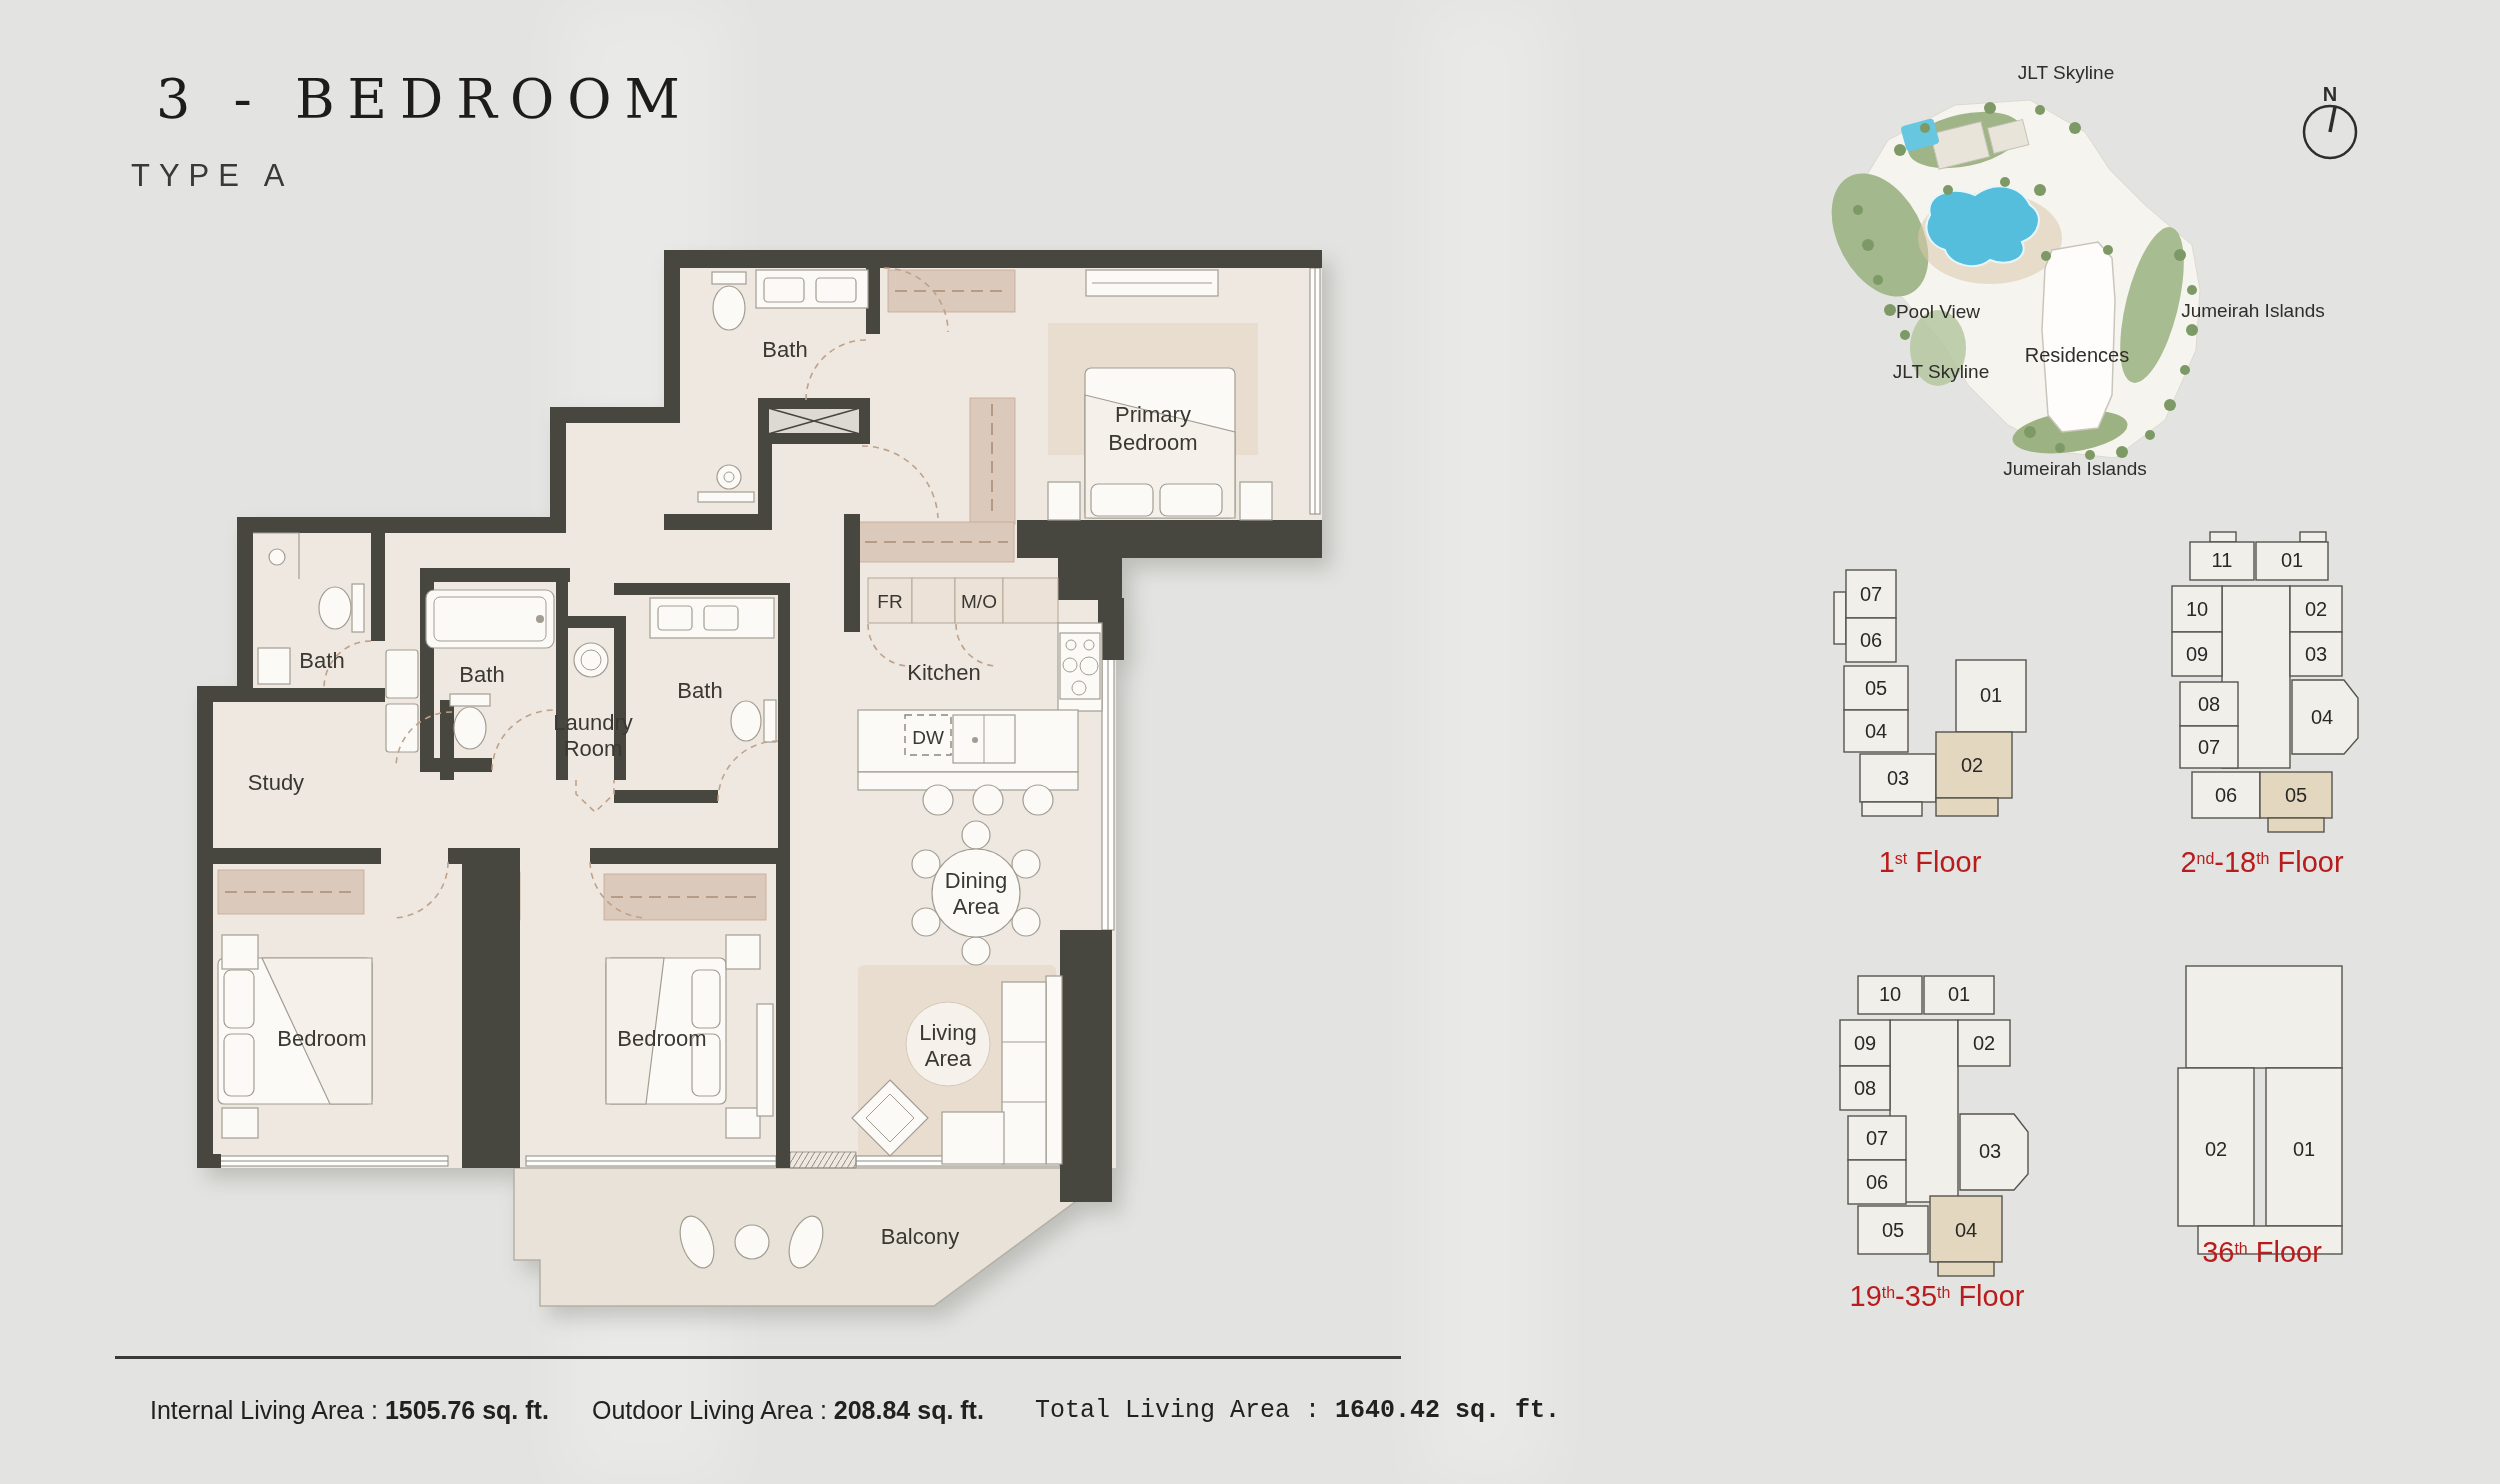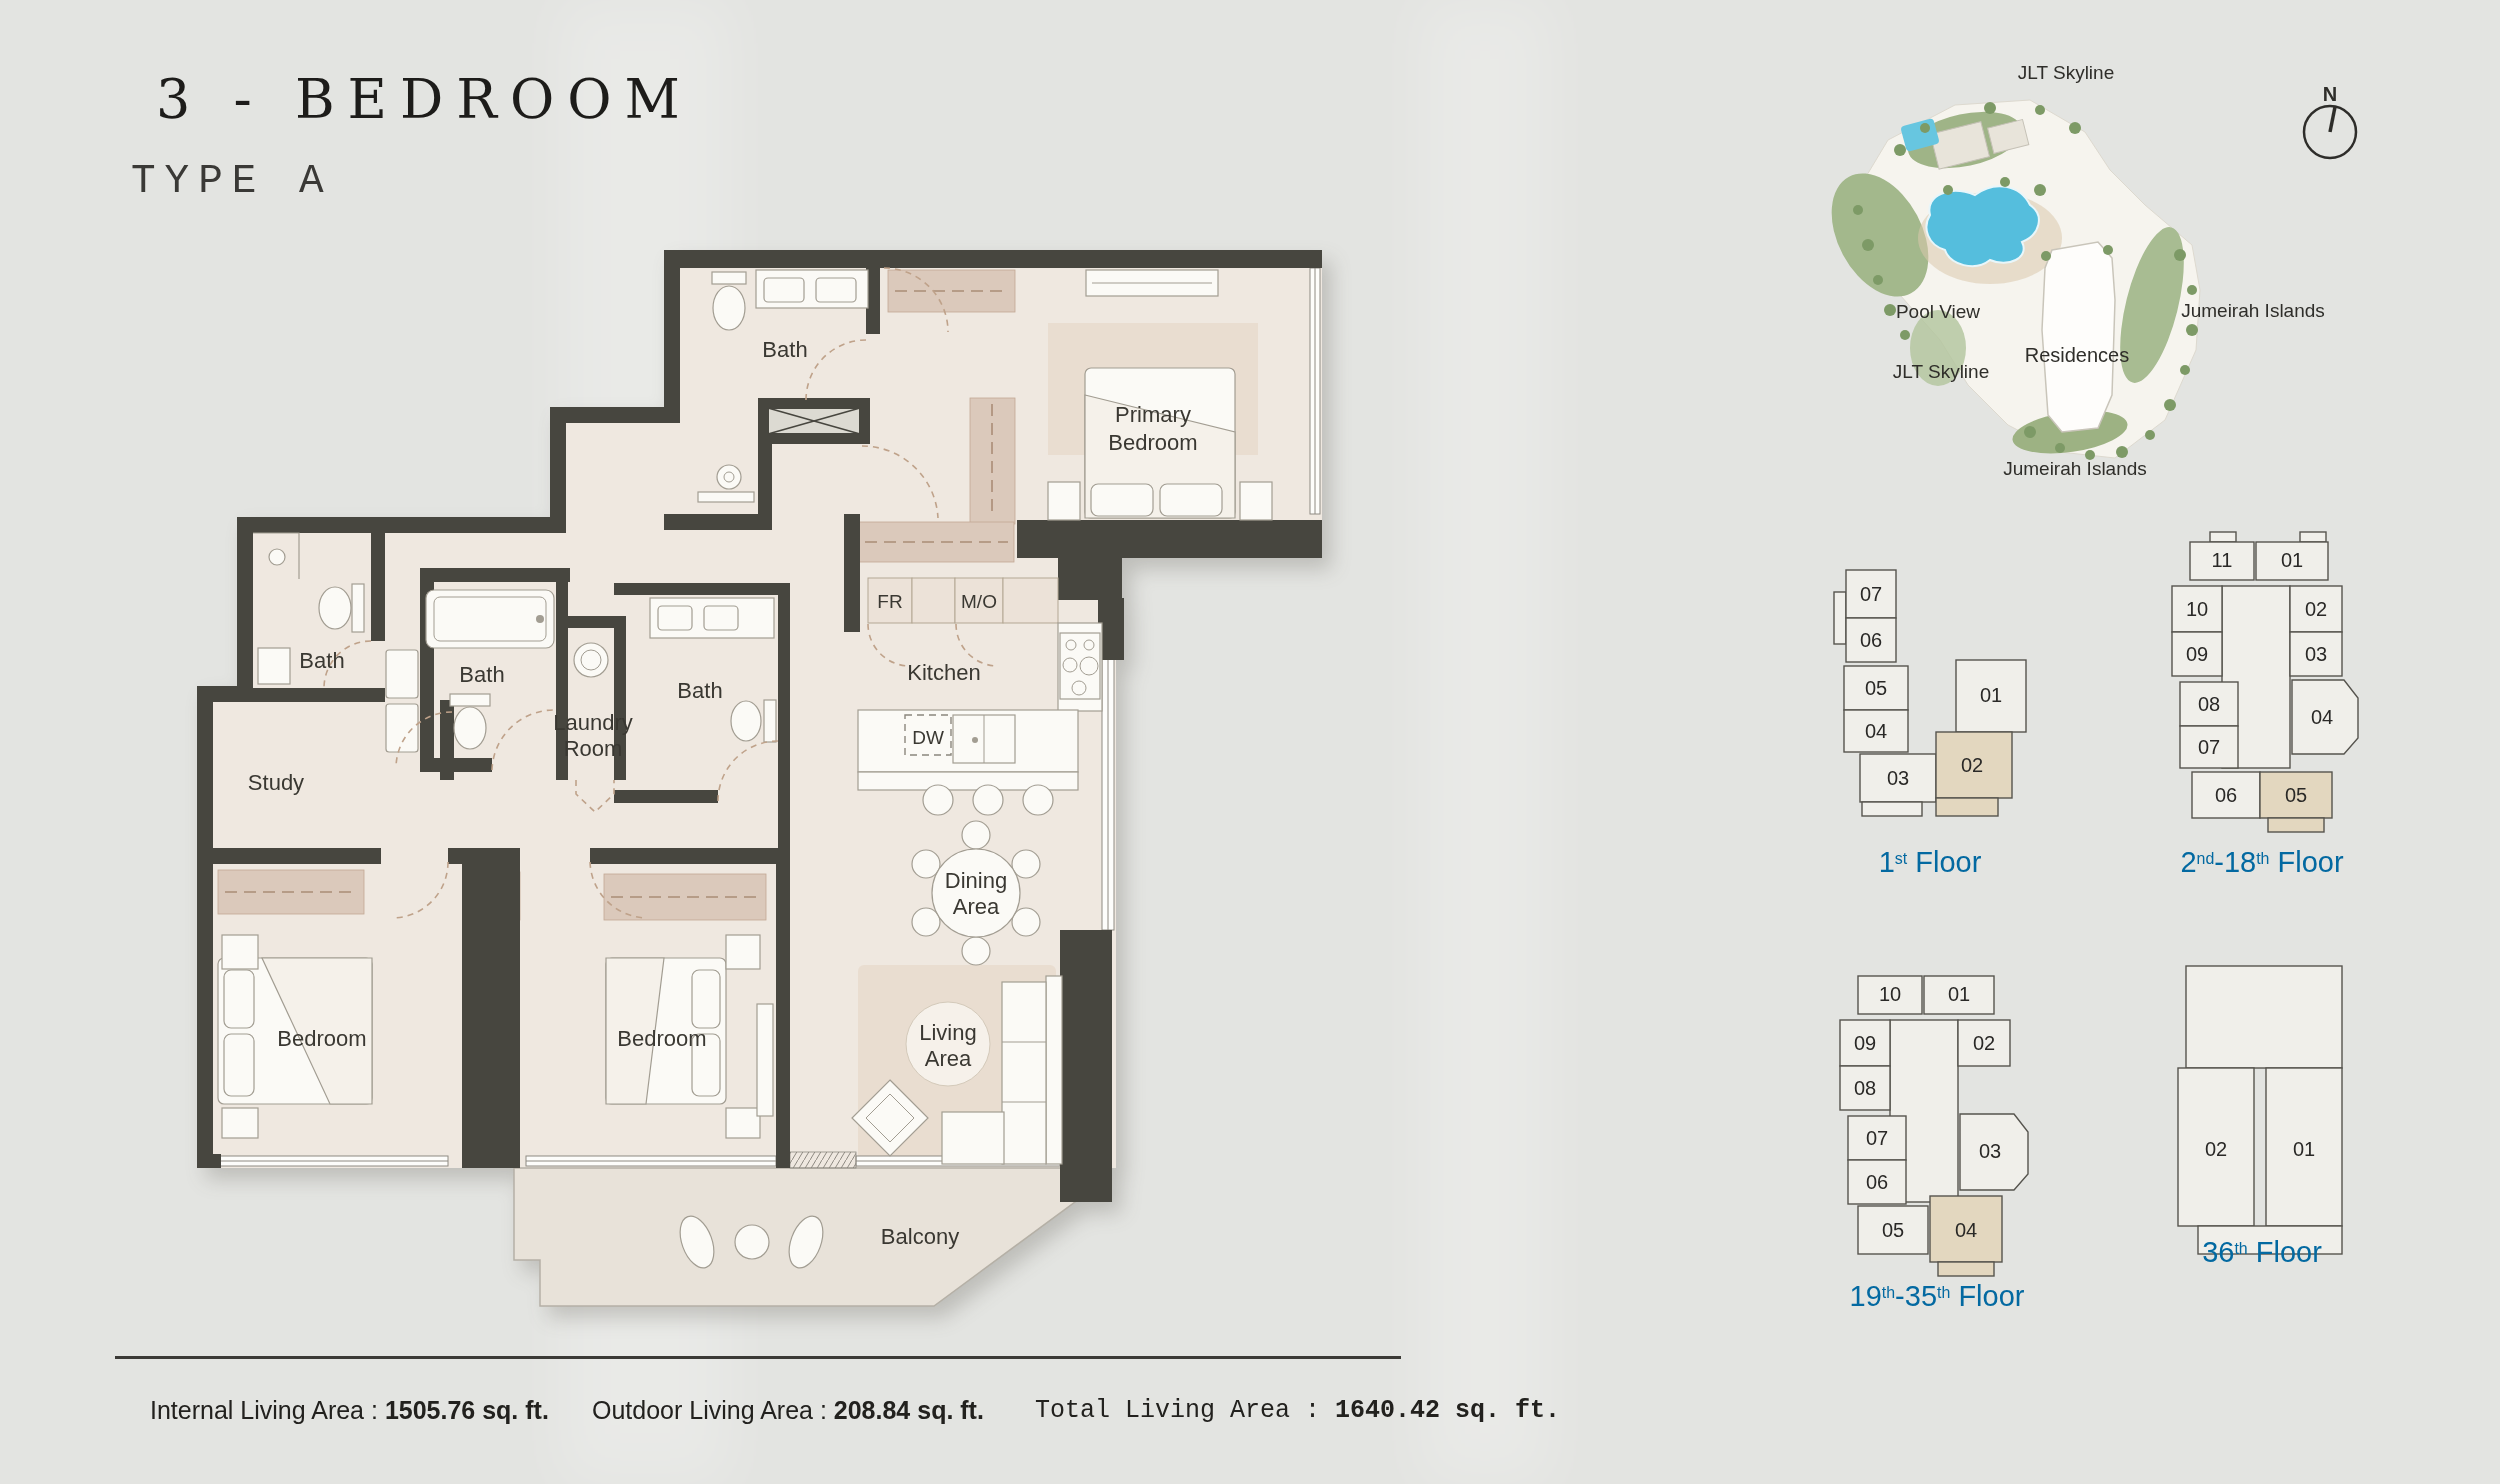--- a/index.html
+++ b/index.html
@@ -2,27 +2,27 @@
 <html><head>
 <meta charset="utf-8">
 <style>
   html,body{margin:0;padding:0;}
   body{width:2500px;height:1484px;background:#e3e4e1;position:relative;overflow:hidden;
        font-family:"Liberation Sans",sans-serif;color:#22211e;}
   .band{position:absolute;top:0;height:1484px;background:rgba(255,255,255,.22);filter:blur(28px);}
   
   .title-main{position:absolute;left:128px;top:68px;font-family:"DejaVu Serif",serif;
       font-size:54px;letter-spacing:13px;color:#1d1c1a;font-weight:500;margin-left:28px;}
-  .title-sub{position:absolute;left:131px;top:158px;font-size:41px;letter-spacing:9px;color:#3a3936;font-family:Liberation Mono, monospace;}
+  .title-sub{position:absolute;left:131px;top:158px;font-size:31px;letter-spacing:9px;color:#3a3936;}
   
   .divider{position:absolute;left:115px;top:1356px;width:1286px;height:3px;background:#3b3a36;}
   .stat{position:absolute;top:1396px;font-size:25px;color:#22211e;white-space:pre;}
   .stat b{font-weight:700;}
   
-  .floor-label{position:absolute;transform:translateX(-50%);font-size:29px;color:#0369a1;white-space:pre;}
+  .floor-label{position:absolute;transform:translateX(-50%);font-size:29px;color:#b91c1c;white-space:pre;}
   .floor-label sup{font-size:0.55em;vertical-align:0.5em;letter-spacing:0;}
   svg{position:absolute;overflow:visible;}
   svg text{font-family:"Liberation Sans",sans-serif;}
   .rl{font-size:22px;fill:#3a3832;text-anchor:middle;}
   .rs{font-size:19px;fill:#3a3832;text-anchor:middle;}
   .kn{font-size:20px;fill:#2a2927;text-anchor:middle;}
   .sl{font-size:19px;fill:#2f2e2a;text-anchor:middle;}
   .sln{font-size:20px;fill:#2f2e2a;text-anchor:middle;}
   .fix{fill:#fbfaf6;stroke:#a29d92;stroke-width:1.2;}
   .wall{fill:#47463f;}

